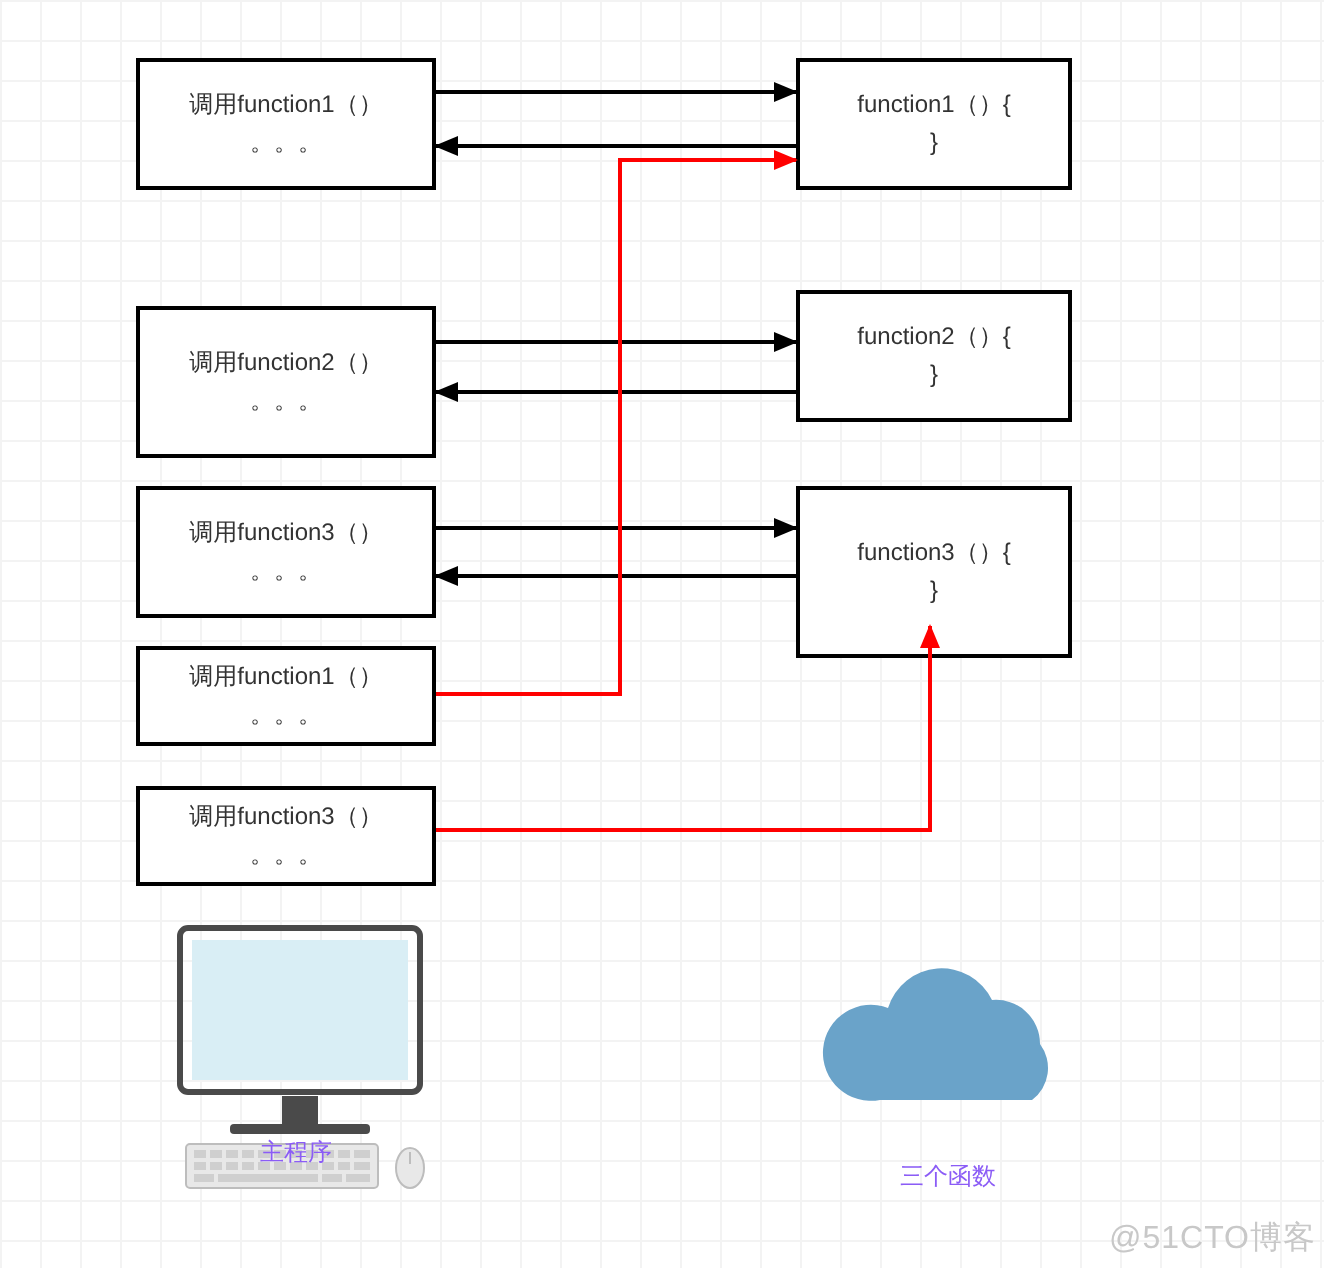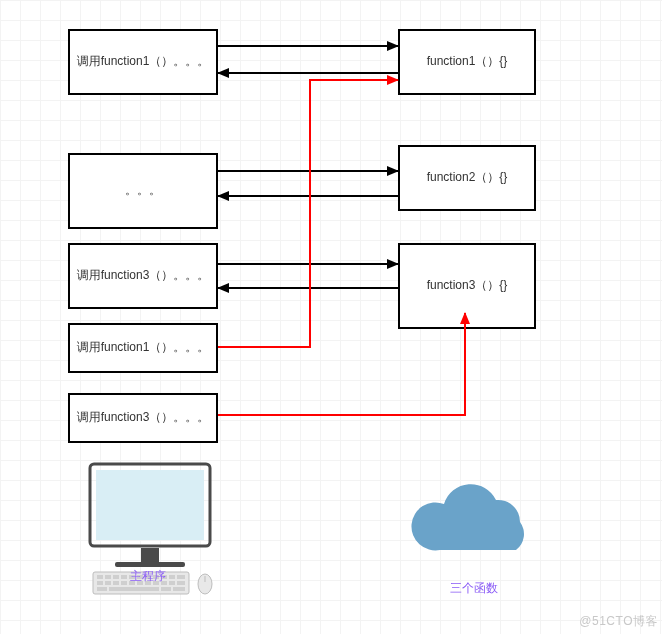--- a/index.html
+++ b/index.html
@@ -9,41 +9,42 @@
     font-size:12px;color:#333;
     position:relative;
     background:
       linear-gradient(to right,#f3f3f3 1px,transparent 1px) 0 0/20px 20px,
       linear-gradient(to bottom,#f3f3f3 1px,transparent 1px) 0 0/20px 20px,
       #fff;
   }
   svg.layer{position:absolute;left:0;top:0;pointer-events:none}
   .box{
     position:absolute;border:2px solid #000;background:#fff;
-    display:flex;flex-direction:row;align-items:center;justify-content:center;
+    display:flex;flex-direction:column;align-items:center;justify-content:center;
     text-align:center;line-height:1.6;box-sizing:border-box;
   }
   .box .line1{white-space:pre}
   .box .line2{white-space:pre}
   .fbox .line2{letter-spacing:0}
   .label{position:absolute;font-size:12px;color:#8b5cf6;text-align:center;width:120px}
   .watermark{
     position:absolute;right:4px;bottom:4px;
-    font-size:12px;color:#c8c8c8;letter-spacing:.5px;
+    font-size:16px;color:#c8c8c8;letter-spacing:.5px;
   }
   .monitor{position:absolute}
 </style>
 </head>
 <body>
 
 <div class="box lbox" style="left:68px;top:29px;width:150px;height:66px">
   <span class="line1">调用function1（）</span>
   <span class="line2">。。。</span>
 </div>
 <div class="box lbox" style="left:68px;top:153px;width:150px;height:76px">
+  <span class="line1">调用function2（）</span>
   <span class="line2">。。。</span>
 </div>
 <div class="box lbox" style="left:68px;top:243px;width:150px;height:66px">
   <span class="line1">调用function3（）</span>
   <span class="line2">。。。</span>
 </div>
 <div class="box lbox" style="left:68px;top:323px;width:150px;height:50px">
   <span class="line1">调用function1（）</span>
   <span class="line2">。。。</span>
 </div>

